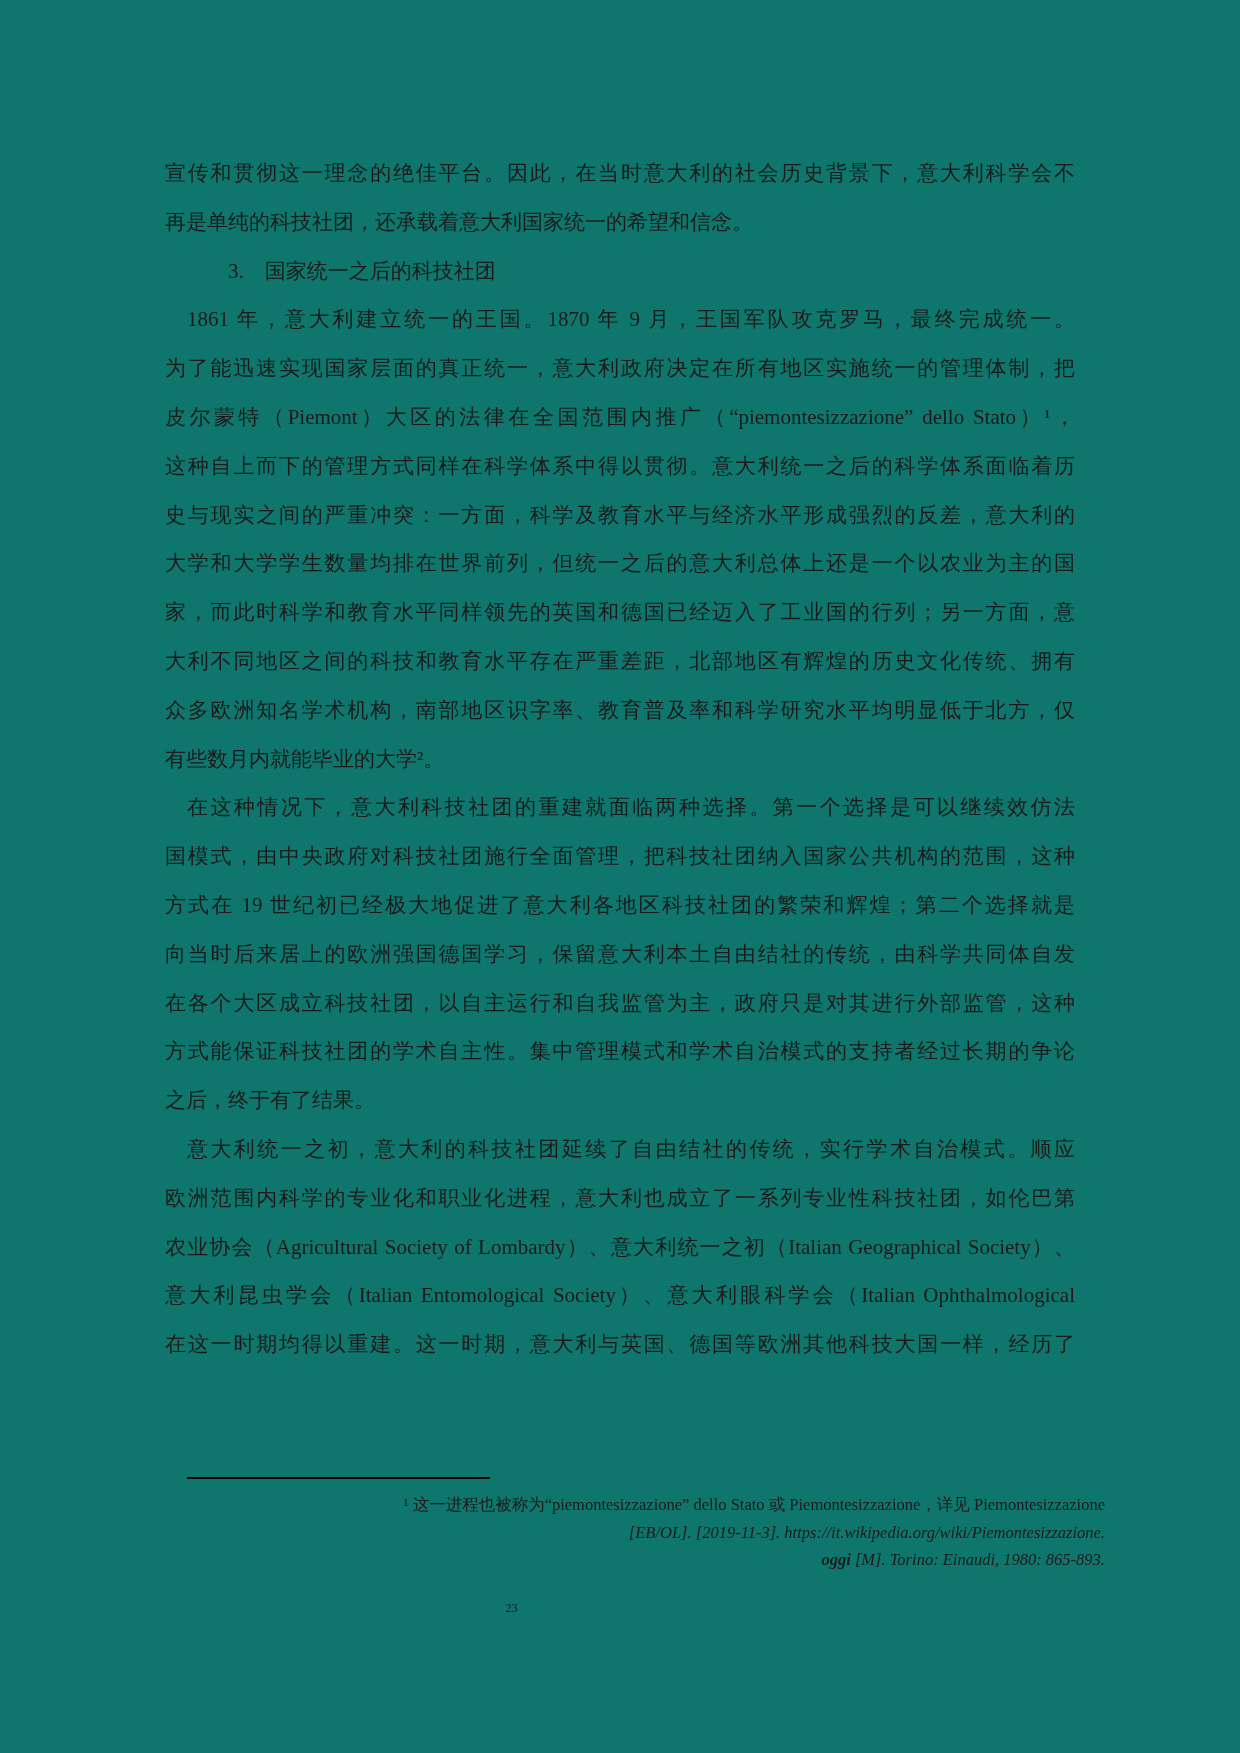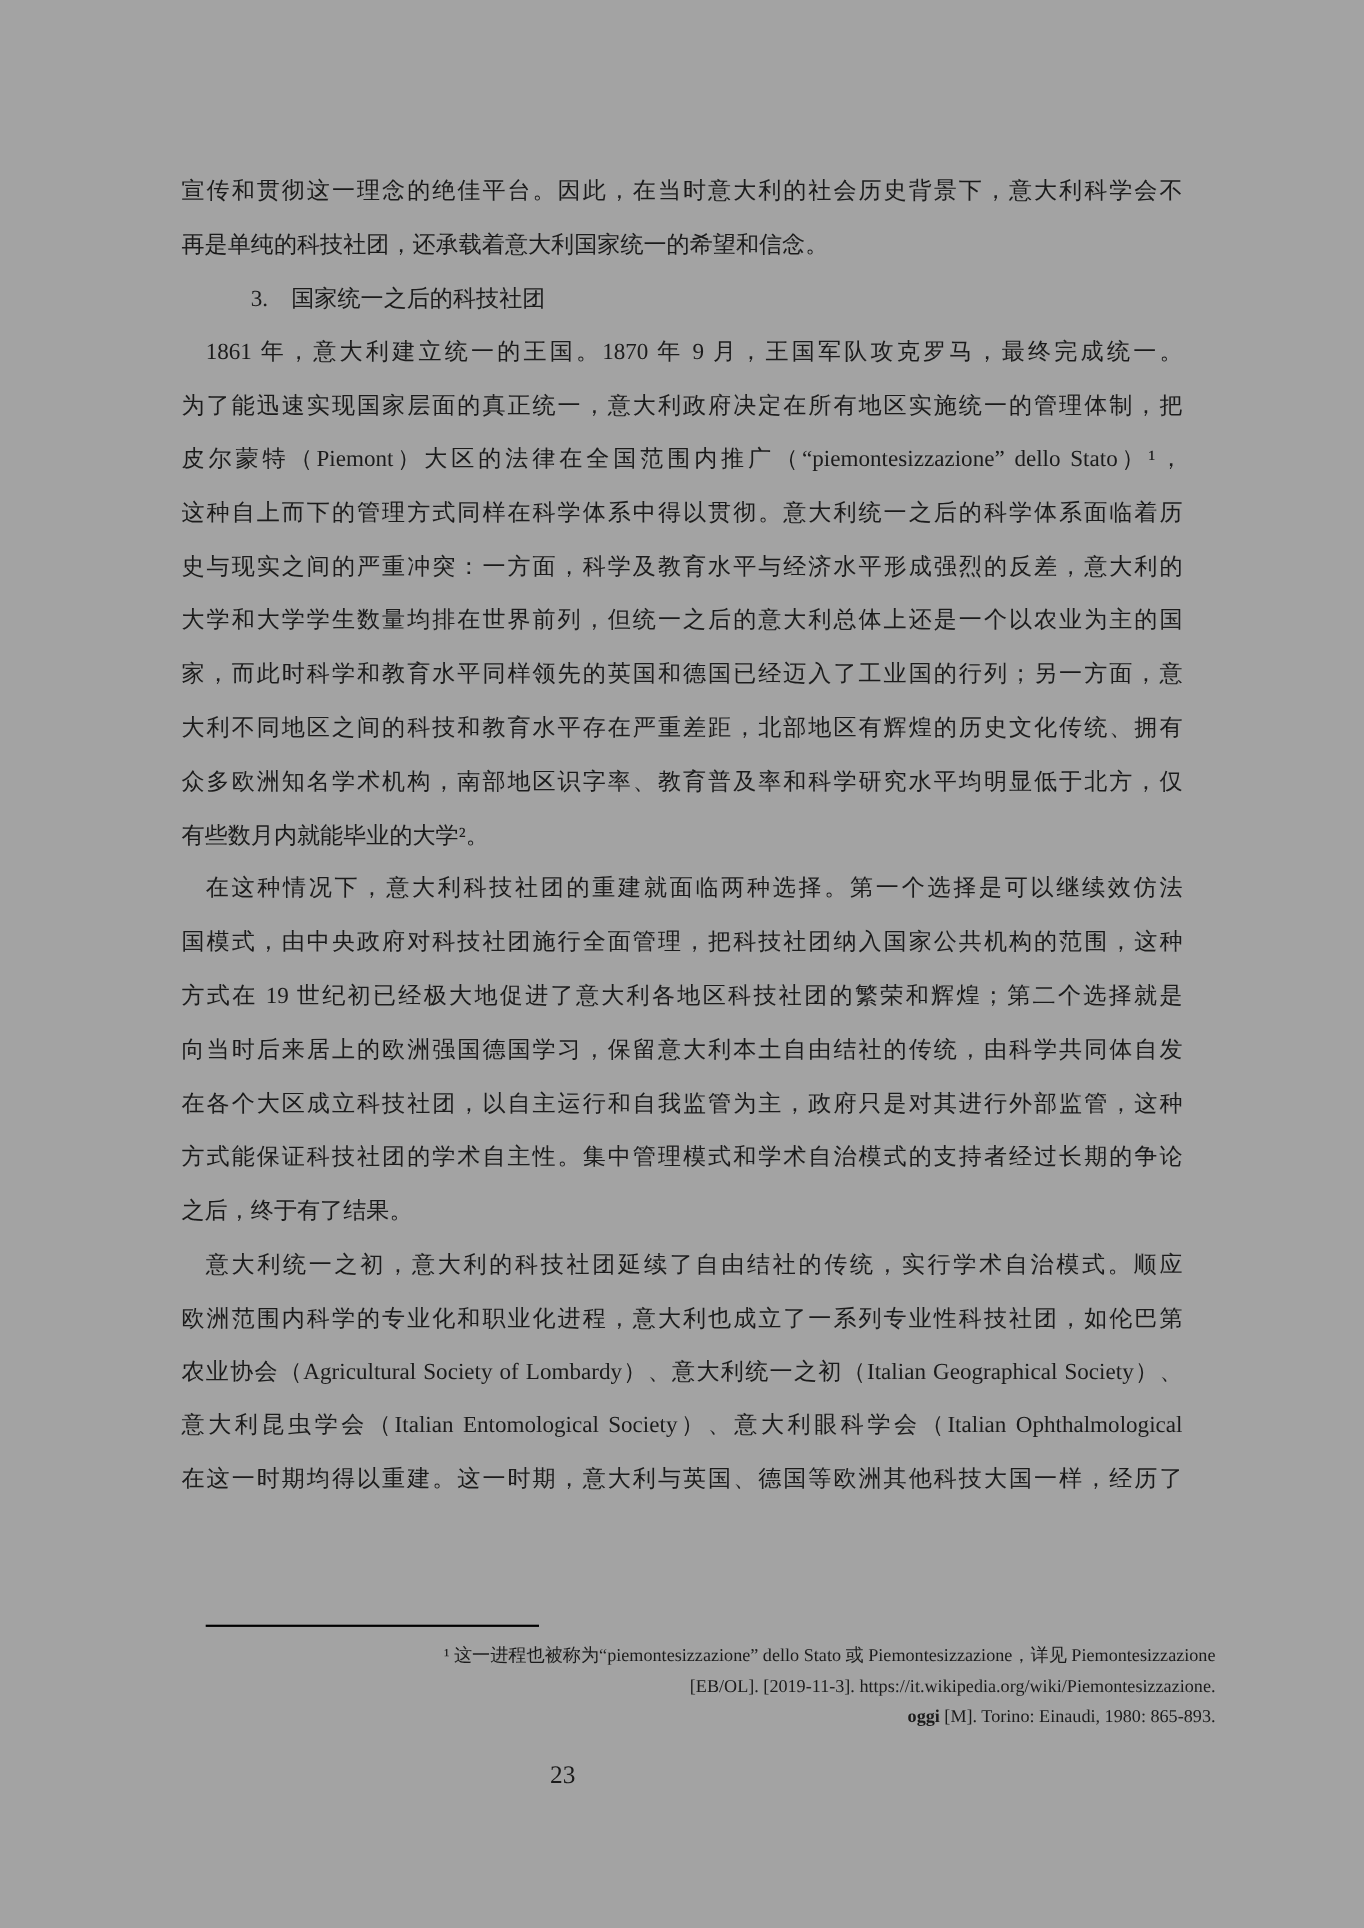--- a/index.html
+++ b/index.html
@@ -1,21 +1,21 @@
 <!DOCTYPE html>
 <html><head>
 <meta charset="utf-8">
 <style>
   * { box-sizing: border-box; }
   html, body { margin: 0; padding: 0; background: #ffffff; }
   .page {
     position: relative;
     width: 1240px;
     height: 1753px;
-    background: #a3a3a3;
+    background: #0f766e;
     color: #1b1b1b;
     font-family: "Liberation Serif", "DejaVu Serif", serif;
     overflow: hidden;
     padding-left: 11px;
   }
   .body-text {
     position: absolute;
     left: 165px;
     top: 149px;
     width: 910px;
@@ -46,29 +46,29 @@
     left: 165px;
     top: 1491px;
     width: 940px;
     font-size: 16.5px;
   }
   .fn-line {
     line-height: 27.5px;
     white-space: nowrap;
     text-align: right;
   }
-  .fn-line.cont { padding-left: 10px; }
+  .fn-line.cont { padding-left: 10px; font-style: italic; }
   .fn-line .b { font-weight: bold; }
   .page-number {
     position: absolute;
     top: 1601px;
     left: 0;
     width: 1023px;
     text-align: center;
-    font-size: 23px;
+    font-size: 12px;
     color: #1b1b1b;
   }
 </style>
 </head>
 <body>
 
 <div class="page">
 
   <div class="body-text">
     <div class="line full">宣传和贯彻这一理念的绝佳平台。因此，在当时意大利的社会历史背景下，意大利科学会不</div>

